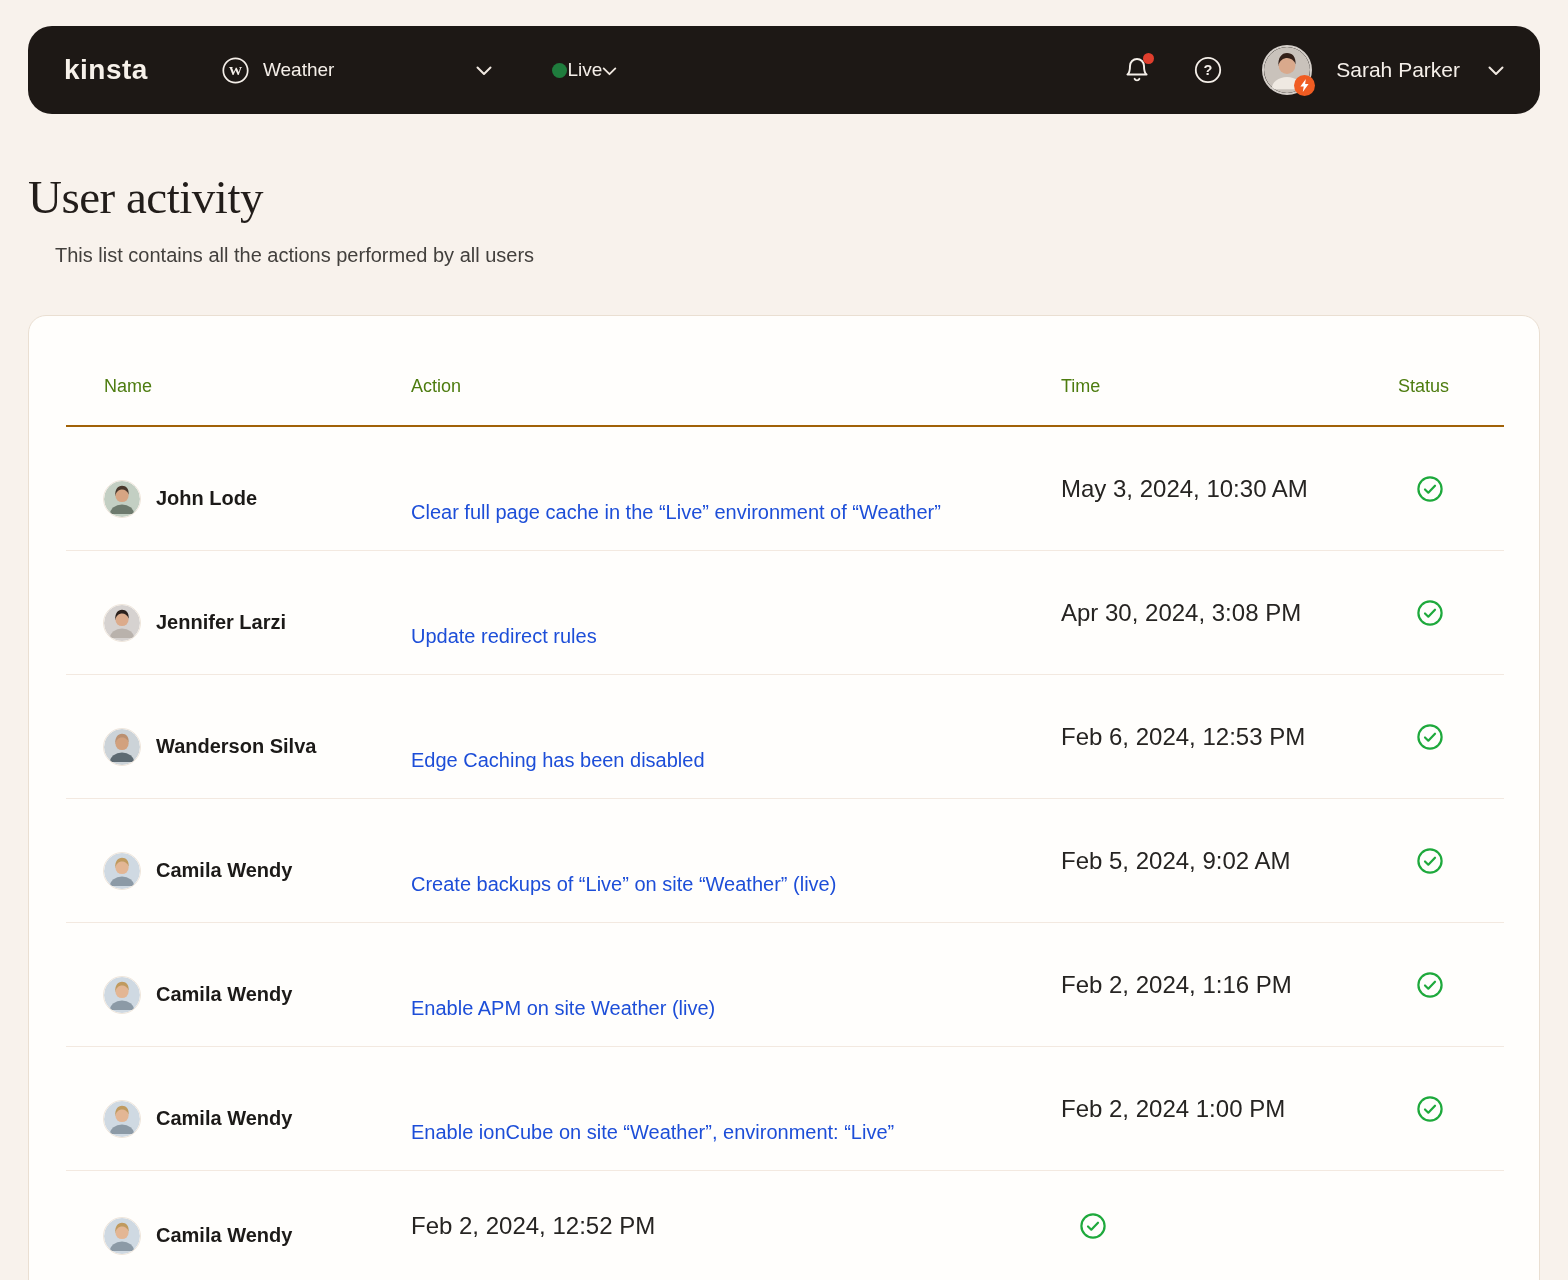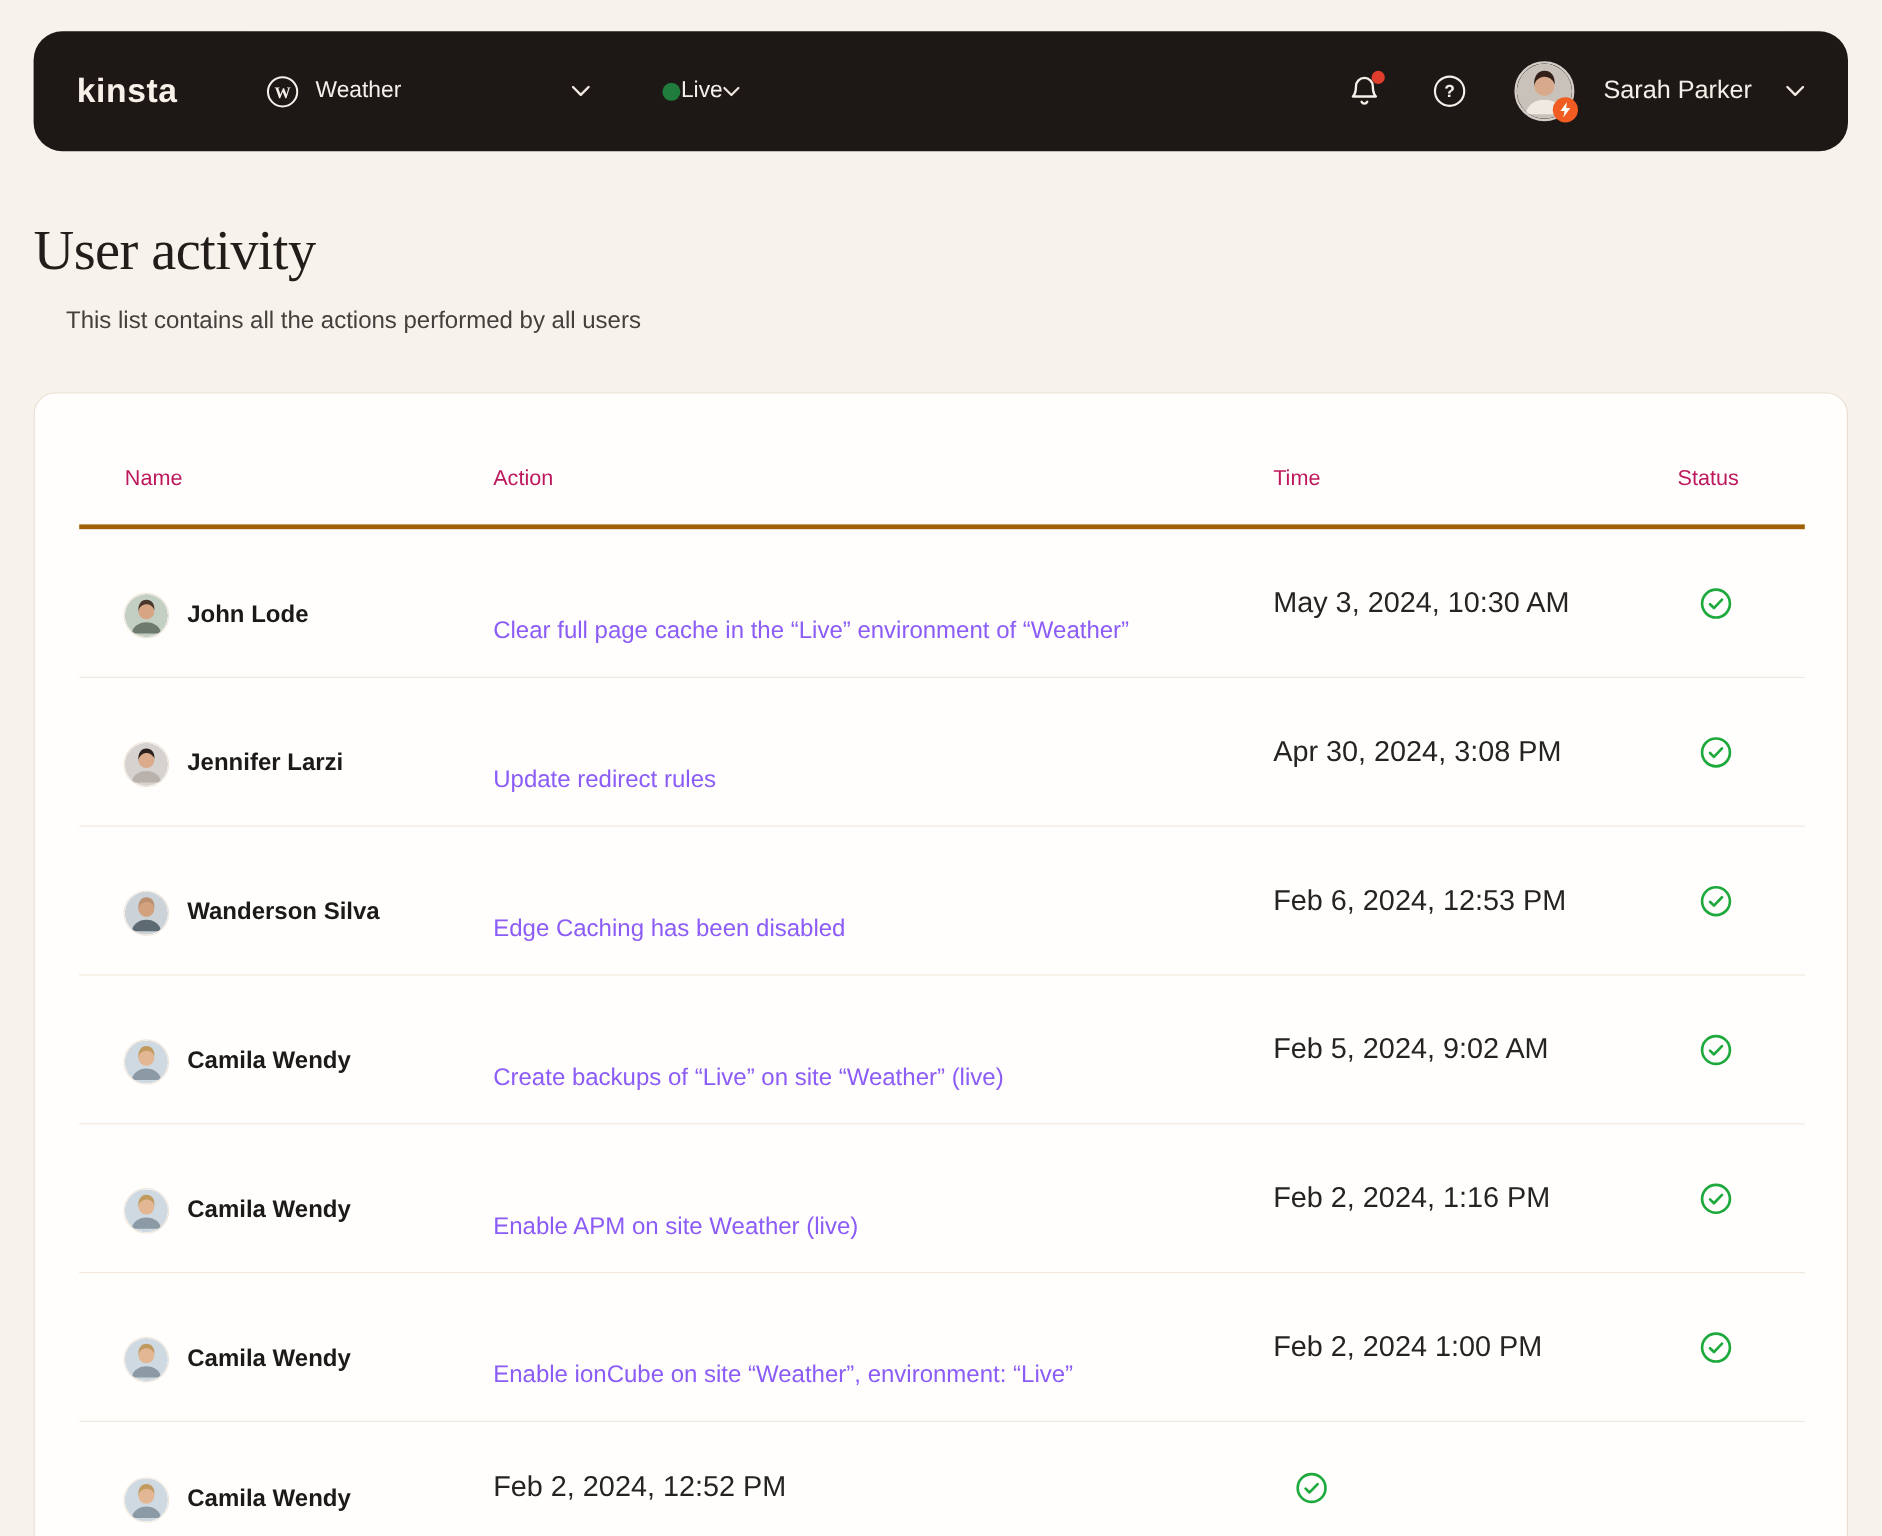--- a/index.html
+++ b/index.html
@@ -12,21 +12,21 @@
   html,body{width:1568px;height:1280px;}
   body{
     background:#f8f2ec;
     overflow:hidden;
     font-family:"Liberation Sans",sans-serif;
     color:#262422;
   }
   
   .navbar{
     margin:26px 28px 0;
-    height:100px;
+    height:88px;
     background:#1d1815;
     border-radius:24px;
     display:flex;
     align-items:center;
     padding:0 36px;
     color:#f5efe9;
   }
   .logo{
     font-size:28px;
     font-weight:700;
@@ -105,38 +105,38 @@
   }
   .table{margin:0 35px 0 37px;}
   .tr{
     display:grid;
     grid-template-columns:345px 650px 337px 1fr;
     align-items:center;
   }
   .thead{
     padding-top:60px;
     padding-bottom:28px;
-    border-bottom:4px solid #a16207;
-    color:#be185d;
+    border-bottom:2px solid #a16207;
+    color:#4d7c0f;
     font-size:18px;
   }
   .th-name{padding-left:38px;}
   .tbody .tr{
     min-height:110px;
     border-bottom:1px solid #f3e9e0;
     padding:22px 0;
   }
   .cell-name{
     display:flex;align-items:center;gap:16px;
     padding-left:38px;
     font-weight:700;font-size:20px;color:#1c1a18;margin-top:20px;
   }
   .row-avatar{width:36px;height:36px;flex:none;}
   .cell-action{
-    font-size:20px;line-height:31px;color:#8b5cf6;
+    font-size:20px;line-height:31px;color:#1d4ed8;
     padding-right:30px;
     margin-top:48px;
   }
   .cell-time{font-size:24px;color:#262422;}
   .cell-status{padding-left:18px;}
   .check-icon{color:var(--status_green);display:block;}
 </style>
 </head>
 <body>
 

